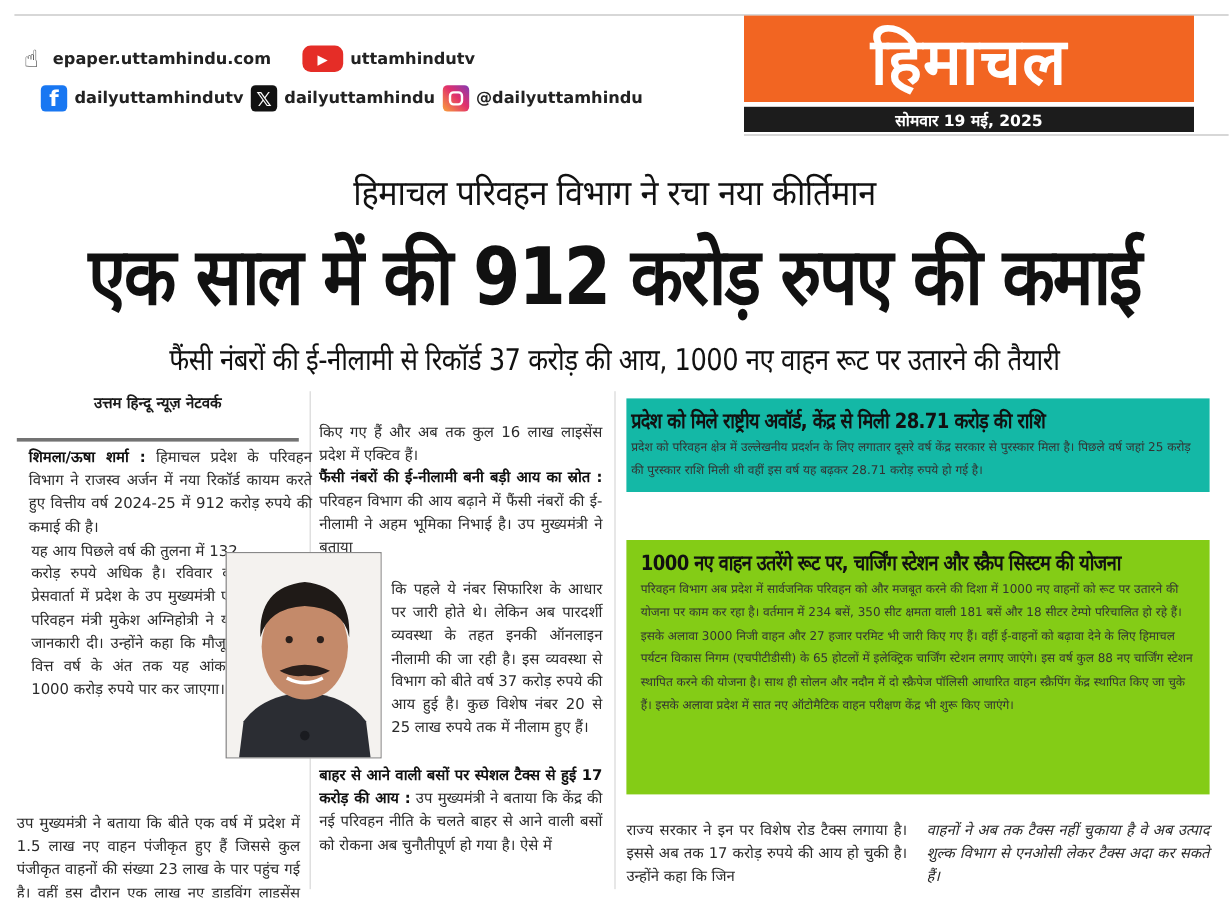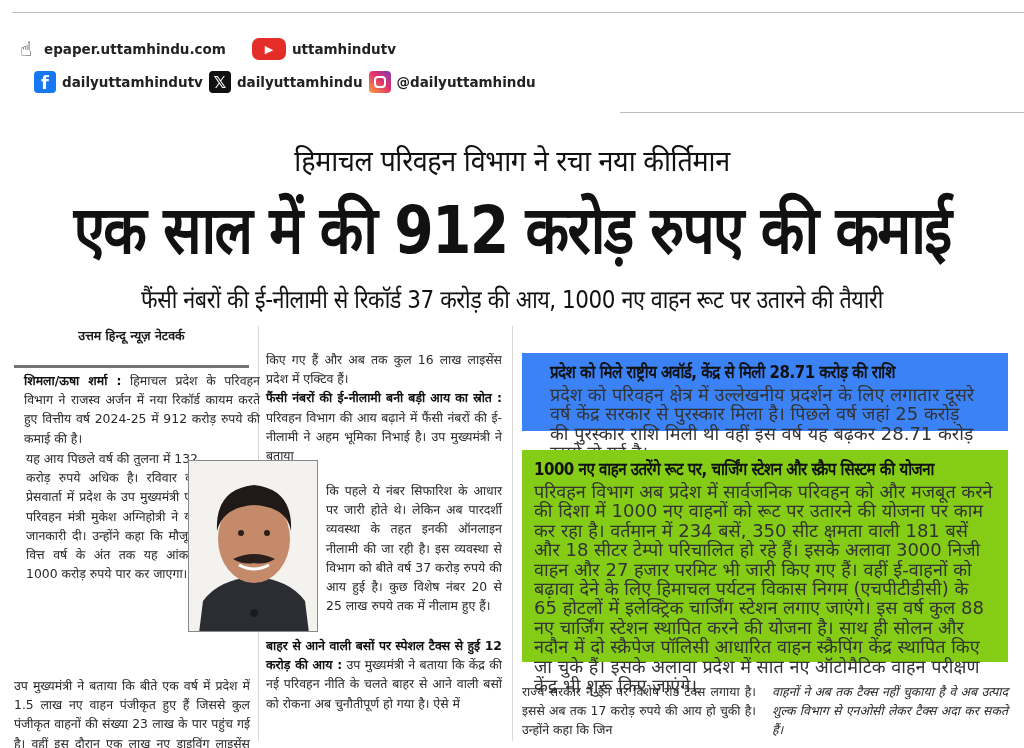--- a/index.html
+++ b/index.html
@@ -39,24 +39,24 @@
 
   .photo { position: absolute; left: 188px; top: 460px; width: 130px; height: 172px; border: 1px solid #888; background: #f3f1ee; overflow: hidden; }
 
   .col2-top { position: absolute; left: 266px; top: 326px; width: 236px; margin-top: 24px; }
   .col2-narrow { position: absolute; left: 326px; top: 481px; width: 176px; }
   .col2-bottom { position: absolute; left: 266px; top: 636px; width: 236px; }
 
   .vr { position: absolute; left: 258px; top: 326px; height: 415px; border-left: 1px solid #d8d8d8; }
   .vr2 { position: absolute; left: 512px; top: 326px; height: 415px; border-left: 1px solid #d8d8d8; }
 
-  .box1 { position: absolute; left: 522px; top: 332px; width: 486px; height: 78px; background: #3b82f6; padding: 6px 28px; margin-top: 21px; }
+  .box1 { position: absolute; left: 522px; top: 332px; width: 486px; height: 78px; background: #14b8a6; padding: 6px 4px; }
   .box2 { position: absolute; left: 522px; top: 450px; width: 486px; height: 212px; background: #84cc16; padding: 6px 12px; }
   .box-title { font-size: 17.5px; font-weight: bold; color: #111; letter-spacing: -0.6px; white-space: nowrap; transform-origin: left; transform: scaleX(0.86); margin-bottom: 2px; }
-  .box-body { font-size: 18px; line-height: 19.4px; color: #333; }
+  .box-body { font-size: 10px; line-height: 19.4px; color: #333; }
 
   .col3 { position: absolute; left: 522px; top: 682px; width: 234px; }
   .col4 { position: absolute; left: 772px; top: 682px; width: 236px; font-style: italic; }
 </style>
 </head>
 <body>
 
 <div class="top-rule"></div>
 
 <div class="social">
@@ -74,20 +74,22 @@
     <span class="ico x">𝕏</span>
     <span>dailyuttamhindu</span>
     <span class="ico ig">
         <span></span>
       </span>
     <span>@dailyuttamhindu</span>
   </div>
 </div>
 
 <div class="masthead">
+  <div class="orange">हिमाचल</div>
+  <div class="dateband">सोमवार 19 मई, 2025</div>
 </div>
 <div class="masthead-rule"></div>
 
 <div class="kicker">हिमाचल परिवहन विभाग ने रचा नया कीर्तिमान</div>
 <div class="headline">एक साल में की 912 करोड़ रुपए की कमाई</div>
 <div class="subhead">फैंसी नंबरों की ई-नीलामी से रिकॉर्ड 37 करोड़ की आय, 1000 नए वाहन रूट पर उतारने की तैयारी</div>
 
 <div class="vr"></div>
 <div class="vr2"></div>
 
@@ -118,21 +120,21 @@
 
 <div class="col2-top body-text">
   <span>किए गए हैं और अब तक कुल 16 लाख लाइसेंस प्रदेश में एक्टिव हैं।</span><br>
   <b>फैंसी नंबरों की ई-नीलामी बनी बड़ी आय का स्रोत :</b>
   <span>परिवहन विभाग की आय बढ़ाने में फैंसी नंबरों की ई-नीलामी ने अहम भूमिका निभाई है। उप मुख्यमंत्री ने बताया</span>
 </div>
 
 <div class="col2-narrow body-text">कि पहले ये नंबर सिफारिश के आधार पर जारी होते थे। लेकिन अब पारदर्शी व्यवस्था के तहत इनकी ऑनलाइन नीलामी की जा रही है। इस व्यवस्था से विभाग को बीते वर्ष 37 करोड़ रुपये की आय हुई है। कुछ विशेष नंबर 20 से 25 लाख रुपये तक में नीलाम हुए हैं।</div>
 
 <div class="col2-bottom body-text">
-  <b>बाहर से आने वाली बसों पर स्पेशल टैक्स से हुई 12 करोड़ की आय :</b>
+  <b>बाहर से आने वाली बसों पर स्पेशल टैक्स से हुई 17 करोड़ की आय :</b>
   <span>उप मुख्यमंत्री ने बताया कि केंद्र की नई परिवहन नीति के चलते बाहर से आने वाली बसों को रोकना अब चुनौतीपूर्ण हो गया है। ऐसे में</span>
 </div>
 
 <div class="box1">
   <div class="box-title">प्रदेश को मिले राष्ट्रीय अवॉर्ड, केंद्र से मिली 28.71 करोड़ की राशि</div>
   <div class="box-body">प्रदेश को परिवहन क्षेत्र में उल्लेखनीय प्रदर्शन के लिए लगातार दूसरे वर्ष केंद्र सरकार से पुरस्कार मिला है। पिछले वर्ष जहां 25 करोड़ की पुरस्कार राशि मिली थी वहीं इस वर्ष यह बढ़कर 28.71 करोड़ रुपये हो गई है।</div>
 </div>
 
 <div class="box2">
   <div class="box-title">1000 नए वाहन उतरेंगे रूट पर, चार्जिंग स्टेशन और स्क्रैप सिस्टम की योजना</div>

